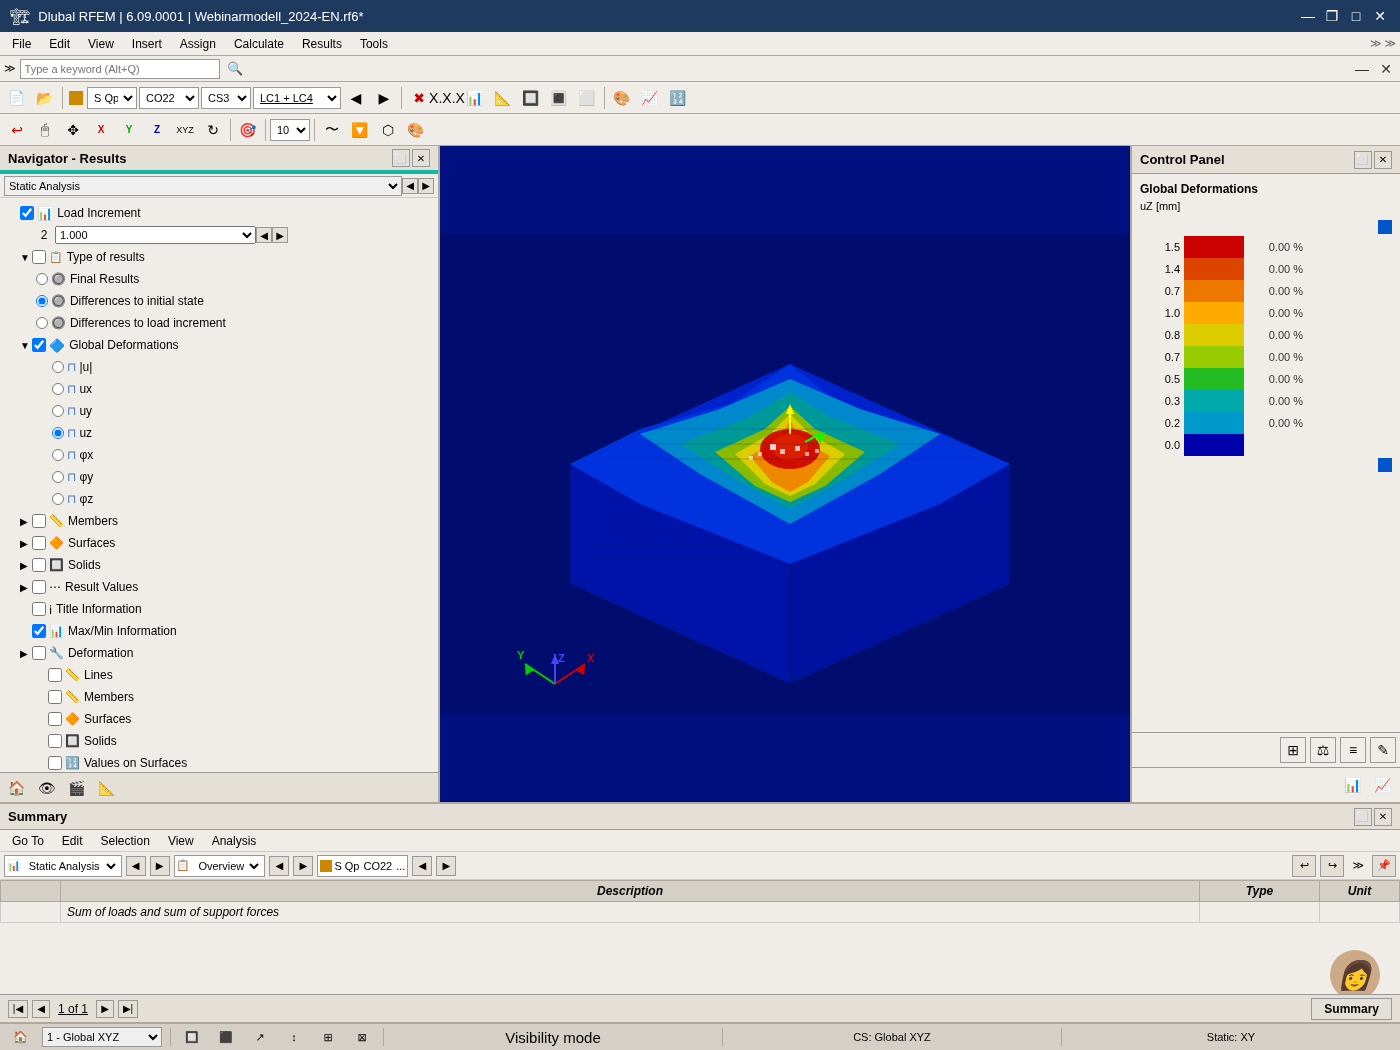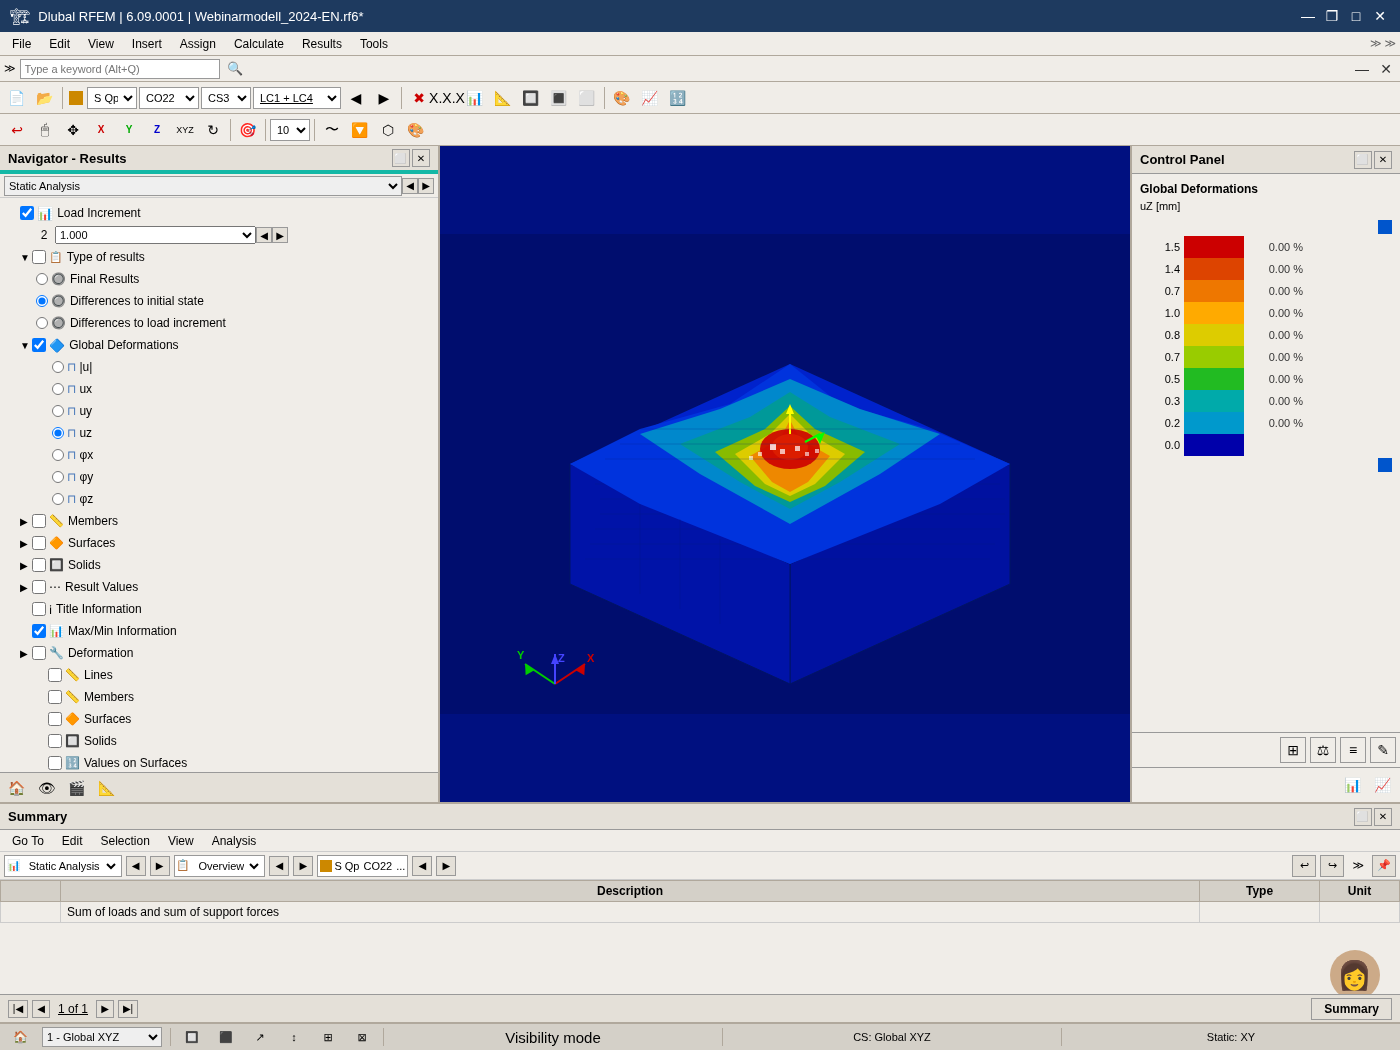--- a/index.html
+++ b/index.html
@@ -62,21 +62,21 @@
     .color-box { width: 60px; height: 22px; }
     .cp-label { font-size: 11px; width: 40px; text-align: right; }
     .cp-pct { font-size: 11px; width: 55px; text-align: right; color: #333; }
     #cp-bottom { border-top: 1px solid #999; padding: 4px; display: flex; justify-content: flex-end; gap: 4px; }
 
     
     #summary-panel { background: #f0ede8; border-top: 2px solid #b0a89c; display: flex; flex-direction: column; }
     #summary-header { background: #e4e0d8; height: 26px; display: flex; align-items: center; padding: 0 8px; border-bottom: 1px solid #999; font-weight: bold; font-size: 13px; }
     #summary-menubar { background: #f0ede8; height: 22px; display: flex; align-items: center; padding: 0 4px; border-bottom: 1px solid #ccc; gap: 2px; }
     #summary-toolbar { background: #f0ede8; height: 28px; display: flex; align-items: center; padding: 0 4px; border-bottom: 1px solid #ccc; gap: 4px; }
-    #summary-content { flex: 1; overflow: auto; }
+    #summary-content { flex: 1; overflow: auto; font-style: italic; }
     #summary-table { width: 100%; border-collapse: collapse; font-size: 12px; }
     #summary-table th { background: #d4d0c8; border: 1px solid #b0a89c; padding: 3px 6px; text-align: center; font-weight: bold; }
     #summary-table td { border: 1px solid #ccc; padding: 3px 6px; }
     #summary-footer { background: #e4e0d8; height: 28px; display: flex; align-items: center; padding: 0 8px; border-top: 1px solid #999; gap: 4px; }
 
     
     #statusbar { background: #d4d0c8; height: 28px; display: flex; align-items: center; padding: 0 8px; border-top: 2px solid #b0a89c; gap: 8px; font-size: 11px; }
     .status-sep { width: 1px; height: 18px; background: #b0a89c; }
 
     

